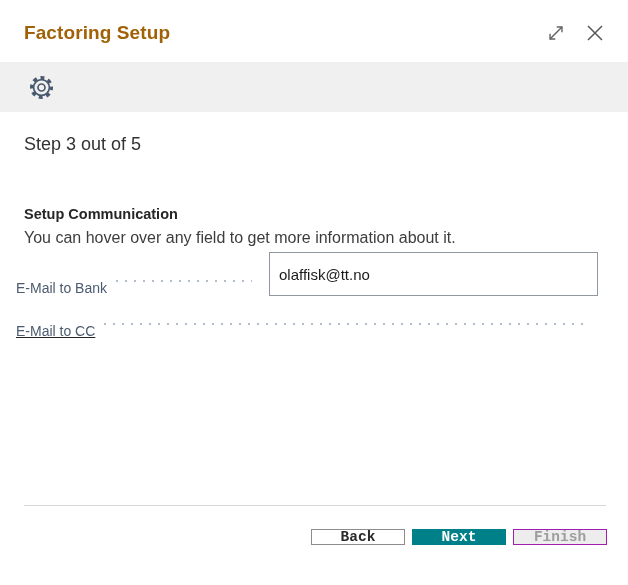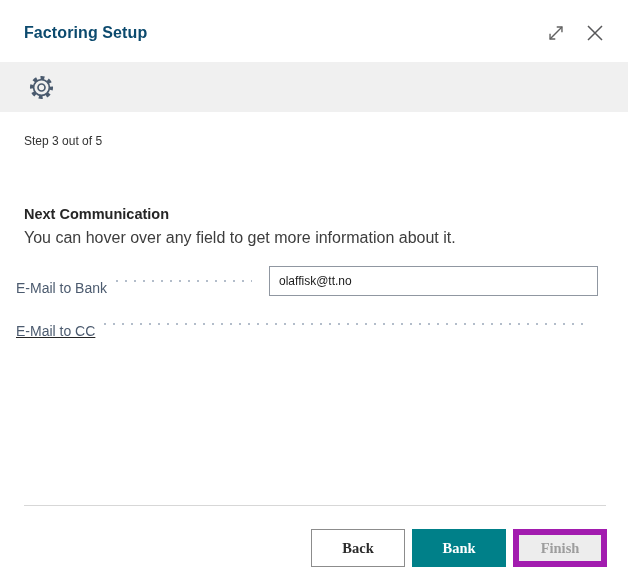--- a/index.html
+++ b/index.html
@@ -3,57 +3,57 @@
 <meta charset="utf-8">
 <style>
   * { margin:0; padding:0; box-sizing:border-box; }
   html,body { width:628px; height:585px; background:#fff; }
   body { font-family:"Liberation Sans", sans-serif; color:#252525; }
   .dialog { position:relative; width:628px; height:585px; background:#fff; overflow:hidden; }
 
   
   .titlebar { position:absolute; top:16px; left:24px; right:20px; height:34px;
               display:flex; align-items:center; justify-content:space-between; }
-  .dialog-title { font-size:16px; font-weight:700; color:#0c4a6e; letter-spacing:.1px; }
+  .dialog-title { font-size:19px; font-weight:700; color:#a16207; letter-spacing:.1px; }
   .titlebar-icons { display:flex; align-items:center; gap:13px; }
   .icon-btn { width:26px; height:26px; display:flex; align-items:center; justify-content:center;
               background:transparent; border:none; cursor:pointer; }
 
   
   .toolbar { position:absolute; top:62px; left:0; width:628px; height:50px; background:#f0f0f0;
              display:flex; align-items:center; padding-left:26px; }
   .gear-btn { width:30px; height:30px; display:flex; align-items:center; justify-content:center;
               background:transparent; border:none; cursor:pointer; }
 
   
-  .step-text { position:absolute; top:134px; left:24px; font-size:12px; color:#333; }
+  .step-text { position:absolute; top:134px; left:24px; font-size:18px; color:#333; }
 
   
   .section-heading { position:absolute; top:206px; left:24px; font-size:14.5px; font-weight:700; color:#262626; }
   .section-desc { position:absolute; top:229px; left:24px; font-size:16px; color:#3d3d3d; }
 
   
   .field-row { position:absolute; left:16px; width:582px; height:30px; display:flex; align-items:flex-end; }
   .field-row.row-0 { top:266px; }
   .field-row.row-1 { top:309px;text-decoration:underline; }
   .field-label { font-size:14px; color:#4c5b6f; white-space:nowrap; }
   .leader { flex:1; height:2px; margin:0 10px 0 9px; align-self:center;
             background-image:repeating-linear-gradient(to right, #b3bdca 0 2px, transparent 2px 9px); }
-  .field-input { width:329px; height:30px; border:1px solid #9097a1; background:#fff;
-                 font-family:"Liberation Sans", sans-serif; font-size:12px; color:#1b1b1b;
+  .field-input { width:329px; height:44px; border:1px solid #9097a1; background:#fff;
+                 font-family:"Liberation Sans", sans-serif; font-size:15px; color:#1b1b1b;
                  padding:0 9px; outline:none; border-radius:0;margin-left:7px; }
 
   
   .footer-sep { position:absolute; top:505px; left:24px; width:582px; height:1px; background:#d7d7d7; }
   .footer { position:absolute; top:529px; right:21px; display:flex; gap:7px; }
-  .btn { width:94px; height:38px; font-family:Liberation Serif, serif; font-size:14.5px;
+  .btn { width:94px; height:16px; font-family:Liberation Mono, monospace; font-size:14.5px;
          display:flex; align-items:center; justify-content:center; cursor:pointer; border-radius:0; }
   .btn-back { background:#fff; border:1px solid #8c8c8c; color:#2b2b2b; font-weight:600; }
   .btn-next { background:#008089; border:1px solid #008089; color:#fff; font-weight:700; }
-  .btn-finish { background:#ededed; border:6px solid #a21caf; color:#9d9d9d; font-weight:600; cursor:default; }
+  .btn-finish { background:#ededed; border:1px solid #a21caf; color:#9d9d9d; font-weight:600; cursor:default; }
 
   svg { display:block; }
 </style>
 </head>
 <body>
 
 <div class="dialog">
 
   <div class="titlebar">
     <div class="dialog-title">Factoring Setup</div>
@@ -84,34 +84,34 @@
           <circle cx="12" cy="12" r="8.6" stroke-width="3.3" stroke-dasharray="3.4 3.35" stroke-dashoffset="1.1"></circle>
           <circle cx="12" cy="12" r="7" stroke-width="1.5" stroke="#4a5a6e"></circle>
           <circle cx="12" cy="12" r="3.1" stroke-width="1.5" stroke="#4a5a6e"></circle>
         </svg>
       </span>
     </button>
   </div>
 
   <div class="step-text">Step 3 out of 5</div>
 
-  <div class="section-heading">Next Communication</div>
+  <div class="section-heading">Setup Communication</div>
   <div class="section-desc">You can hover over any field to get more information about it.</div>
 
   <div class="field-row row-0">
     <span class="field-label">E-Mail to Bank</span>
     <span class="leader"></span>
     <input class="field-input" type="text" value="olaffisk@tt.no" style="">
   </div>
 
   <div class="field-row row-1">
     <span class="field-label">E-Mail to CC</span>
     <span class="leader"></span>
   </div>
 
   <div class="footer-sep"></div>
   <div class="footer">
     <button class="btn btn-back">Back</button>
-    <button class="btn btn-next">Bank</button>
+    <button class="btn btn-next">Next</button>
     <button class="btn btn-finish" disabled="">Finish</button>
   </div>
 
 </div>
 
 </body></html>

